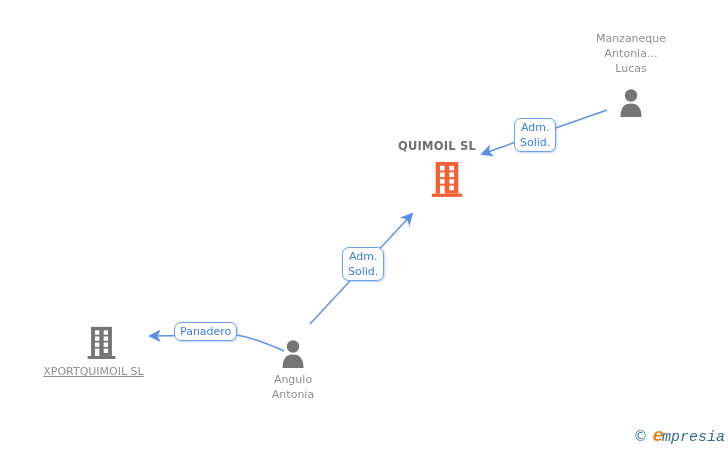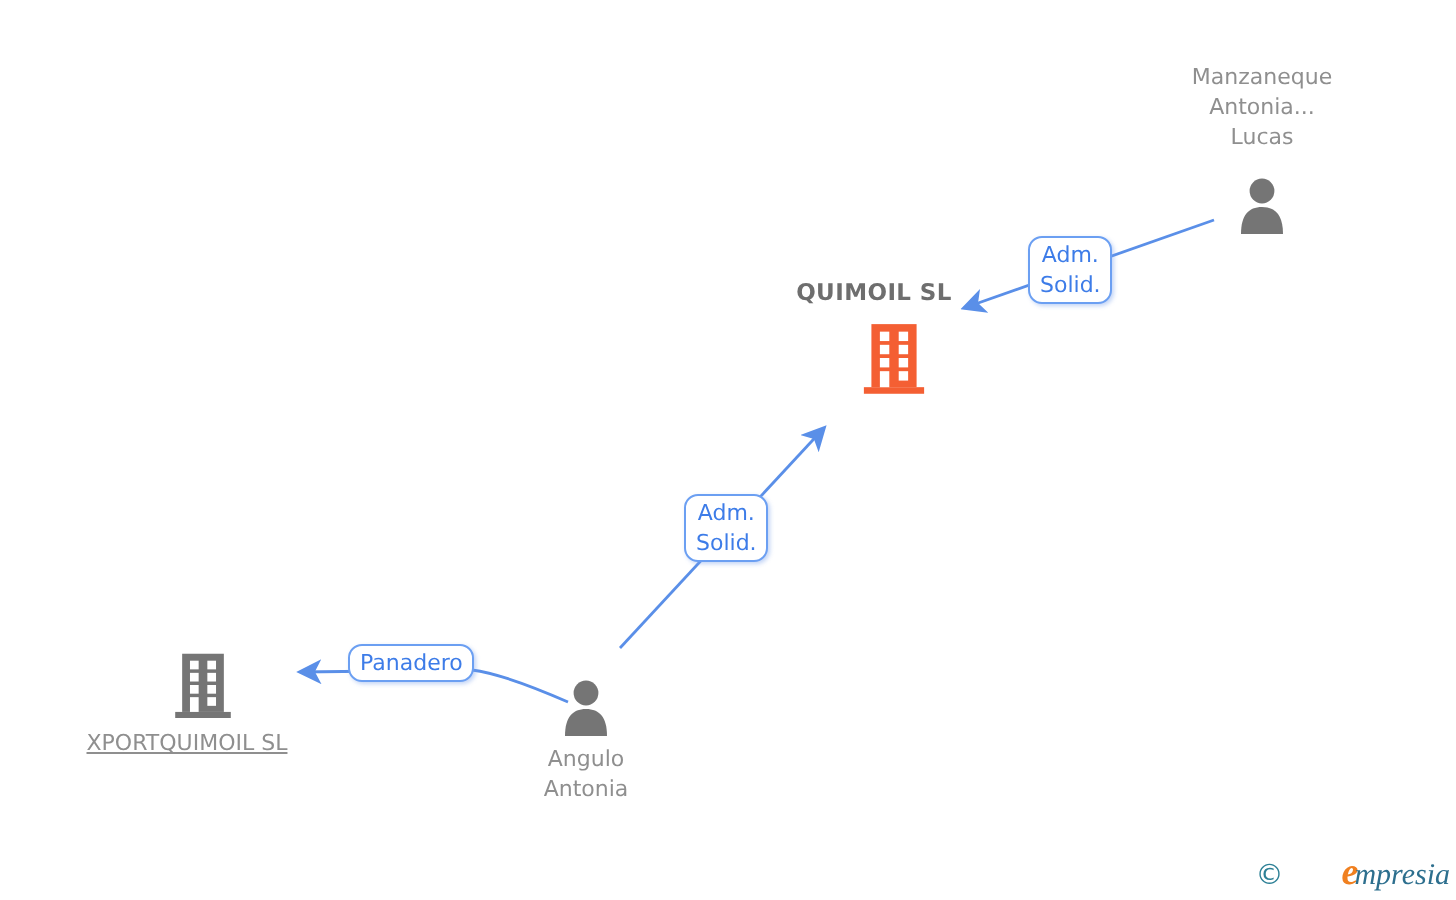--- a/index.html
+++ b/index.html
@@ -29,21 +29,21 @@
     padding:1px 5px;text-align:center;white-space:nowrap;
     color:var(--label-text-blue,#3d7ce8);font-size:11px;line-height:15px;
     box-shadow:1px 1px 2px rgba(120,160,235,.45);
   }
   
   .brand{
     position:absolute;right:3px;bottom:3px;z-index:4;
     display:flex;align-items:baseline;gap:5px;text-decoration:none;cursor:pointer;
   }
   .brand .copy{color:var(--logo-copyright-teal,#2d8096);font-size:14px;line-height:18px;}
-  .brand .word{font-family:Liberation Serif, serif;font-style:italic;margin-left:24px;}
+  .brand .word{font-family:Liberation Mono, monospace;font-style:italic;}
   .brand .brand-e{color:var(--logo-e-orange,#f08020);font-size:19px;font-weight:bold;line-height:18px;}
   .brand .brand-rest{color:var(--logo-word-teal,#2d6f8e);font-size:15px;margin-left:-2px;line-height:18px;}
 </style>
 </head>
 <body>
 
 <div class="canvas">
 
   <svg class="edges" width="728" height="450" viewBox="0 0 728 450">
     <defs>

